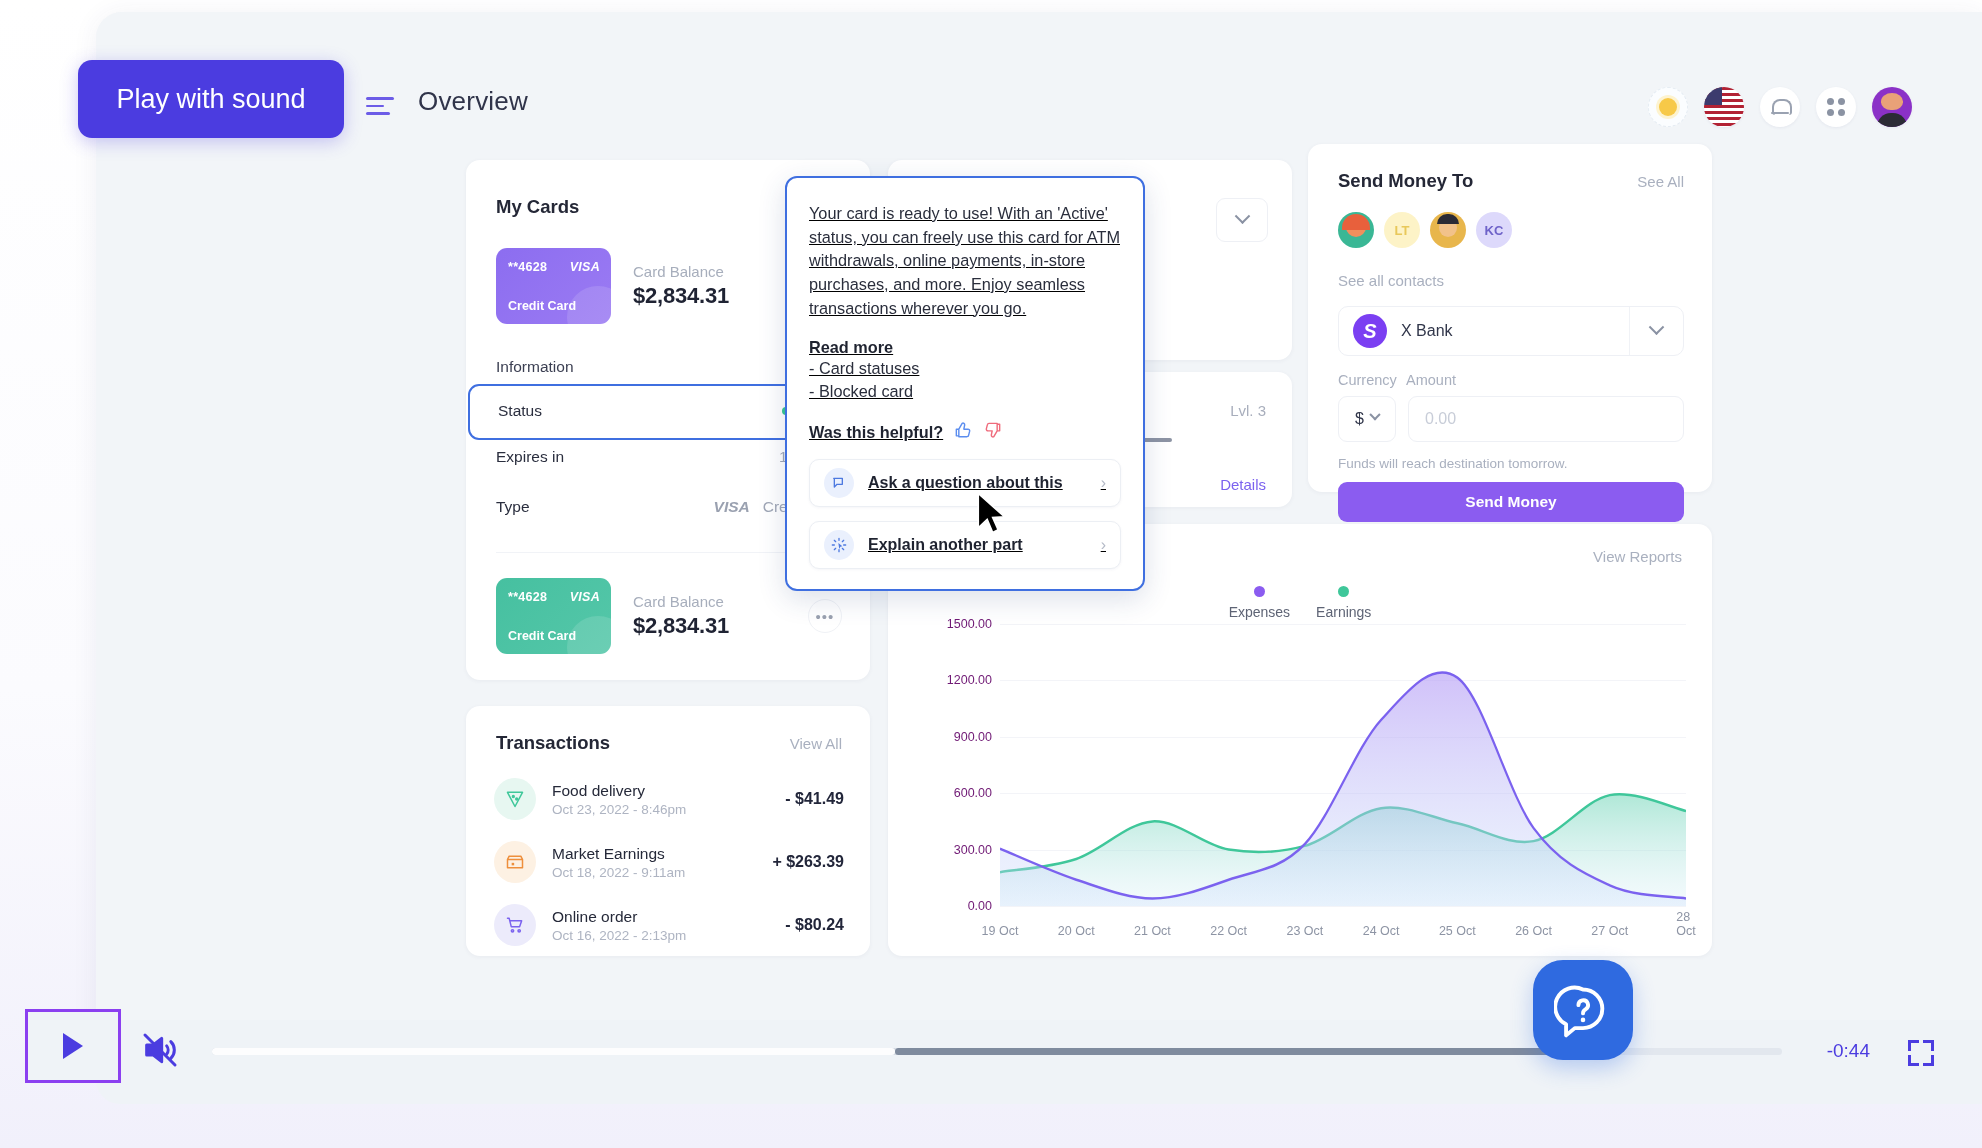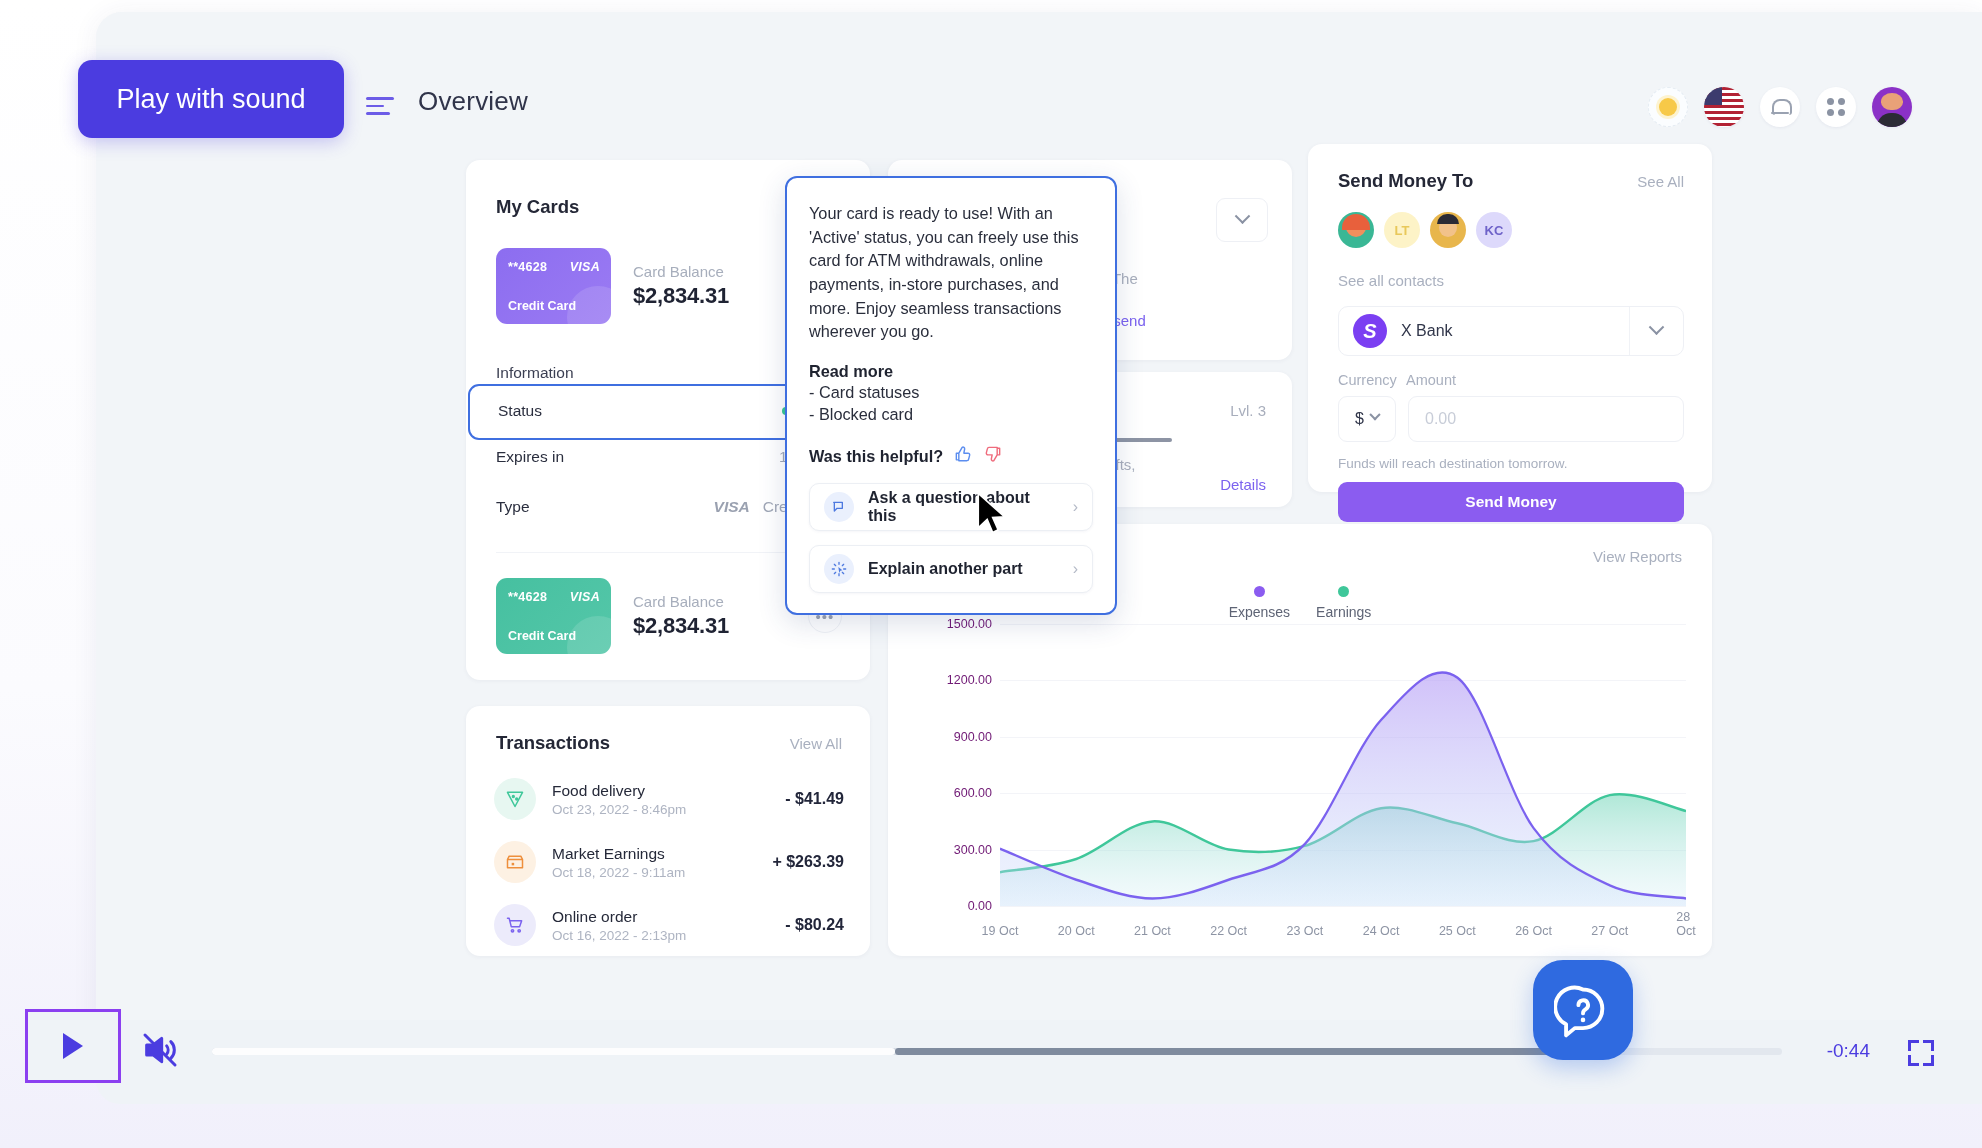--- a/index.html
+++ b/index.html
@@ -67,21 +67,21 @@
   .credit-card.teal   { background:linear-gradient(135deg,#46c0a0,#55c7a9); }
   .credit-card .blob { position:absolute; right:-18px; bottom:-24px; width:62px; height:62px; border-radius:50%; background:rgba(255,255,255,.13); }
   .cc-num { position:absolute; left:12px; top:12px; font-size:12.5px; font-weight:bold; letter-spacing:.3px;}
   .cc-visa{ position:absolute; right:11px; top:12px; font-size:12.5px; font-weight:bold; font-style:italic; letter-spacing:.3px;}
   .cc-type{ position:absolute; left:12px; bottom:11px; font-size:12.5px; font-weight:bold;}
   .card-row { display:flex; align-items:center; gap:22px; }
   .cb-label { font-size:15px; color:#a7aebc; margin-bottom:3px;}
   .cb-value { font-size:22px; font-weight:bold; color:#1f2333; letter-spacing:-.2px;}
   .dots-btn { width:34px;height:34px;border-radius:50%;border:1px solid #f0f2f6;background:#fff;color:#9aa1b0;font-size:15px;
               display:flex;align-items:center;justify-content:center;cursor:pointer;letter-spacing:1px;}
-  .info-head { display:flex; justify-content:space-between; align-items:flex-start; font-size:15.5px; color:#3b3f52;margin-top:6px;}
+  .info-head { display:flex; justify-content:space-between; align-items:flex-start; font-size:15.5px; color:#3b3f52;}
   .edit-link { color:#7b62ef; font-size:15.5px; cursor:pointer;}
   .kv { display:flex; justify-content:space-between; align-items:center; font-size:15.5px; }
   .kv .k { color:#2a2e3e; }
   .kv .v { color:#a0a7b6; display:flex; align-items:center; gap:8px;}
   .dot-green { width:8px;height:8px;border-radius:50%;background:#38c793; display:inline-block;}
   .visa-sm { font-weight:bold; font-style:italic; color:#9aa1b0; margin-right:5px;}
   .hl-row { position:absolute; left:2px; right:2px; border:2.5px solid #3f6fe0; border-radius:11px; background:#fff;}
   .divider { position:absolute; left:30px; right:30px; border-top:1px solid #f1f3f7;}
 
   
@@ -134,22 +134,22 @@
   .cc-top { position:absolute; left:34px; right:30px; top:24px; display:flex; justify-content:space-between; align-items:center;}
   .legend { position:absolute; left:0; right:0; top:62px; display:flex; gap:26px; justify-content:center; font-size:14px; color:#5e6475;}
   .lg { display:flex; align-items:center; gap:7px;flex-direction:column;}
   .lg i { width:11px;height:11px;border-radius:50%; display:inline-block;}
   .plot { position:absolute; left:34px; top:100px; right:26px; bottom:16px;}
   .ytick { position:absolute; font-size:12.5px; color:#701a75; text-align:right; width:70px; transform:translateY(-50%);}
   .gline { position:absolute; left:78px; right:0; border-top:1px solid #f3f4f8;}
   .xtick { position:absolute; font-size:12.5px; color:#8d94a4; transform:translateX(-50%); bottom:2px;}
 
   
-  #popover { position:absolute; left:785px; top:176px; width:332px; border:2.5px solid #3f6fe0; border-radius:12px;
-             background:#fff; box-shadow:0 8px 28px rgba(40,60,120,.16); padding:24px 22px 20px 22px; z-index:40;}
+  #popover { position:absolute; left:785px; top:176px; width:360px; border:2.5px solid #3f6fe0; border-radius:12px;
+             background:#fff; box-shadow:0 8px 28px rgba(40,60,120,.16); padding:24px 22px 20px 22px; z-index:40;text-decoration:underline;}
   .pv-body { font-size:16.3px; line-height:1.45; color:#2a2e3c;}
   .pv-h { font-size:16.3px; font-weight:bold; color:#1f2330; margin-top:18px;}
   .pv-li { font-size:16.3px; color:#2a2e3c; line-height:1.38;}
   .pv-help { display:flex; align-items:center; gap:10px; margin-top:18px; font-size:16.3px; font-weight:bold; color:#1f2330;}
   .thumb { font-size:17px; cursor:pointer;}
   .pv-act { display:flex; align-items:center; gap:14px; margin-top:14px; height:48px; border:1px solid #eceff4; border-radius:10px;
             padding:0 14px; background:#fff; box-shadow:0 1px 3px rgba(60,60,110,.05); cursor:pointer;}
   .pv-act .pva-ico { width:30px;height:30px;border-radius:50%;background:#eaf0fd;display:flex;align-items:center;justify-content:center;
                      font-size:14px;color:#4d79e0; flex:none;}
   .pv-act .pva-lab { font-size:16px; font-weight:bold; color:#1f2330;}

